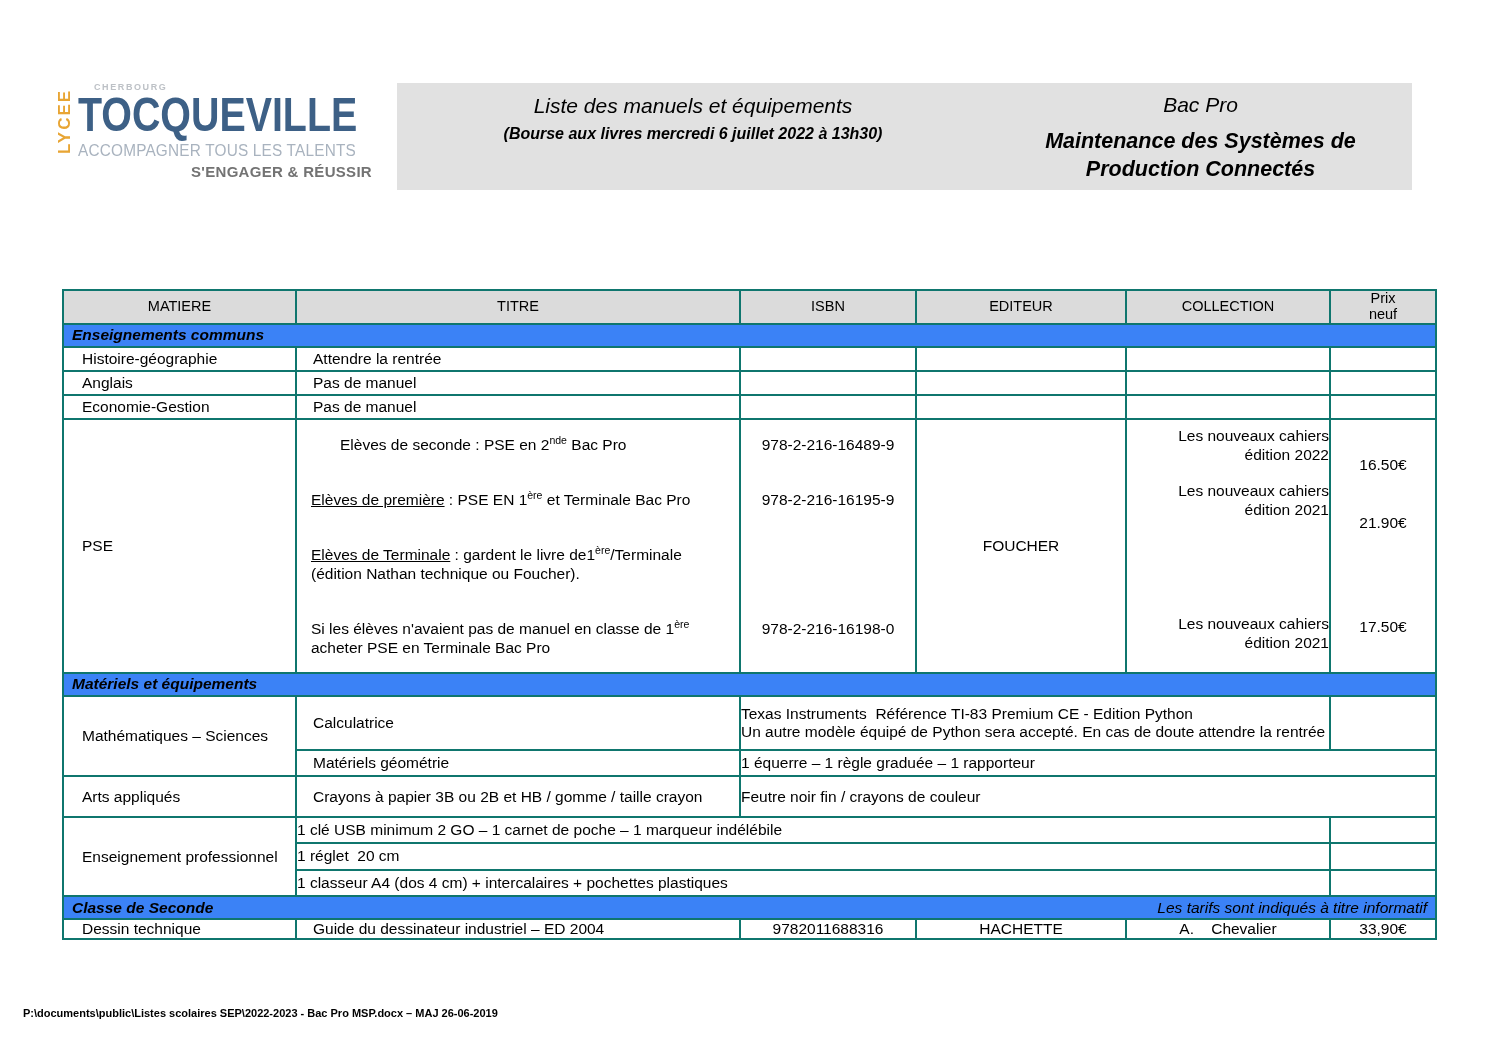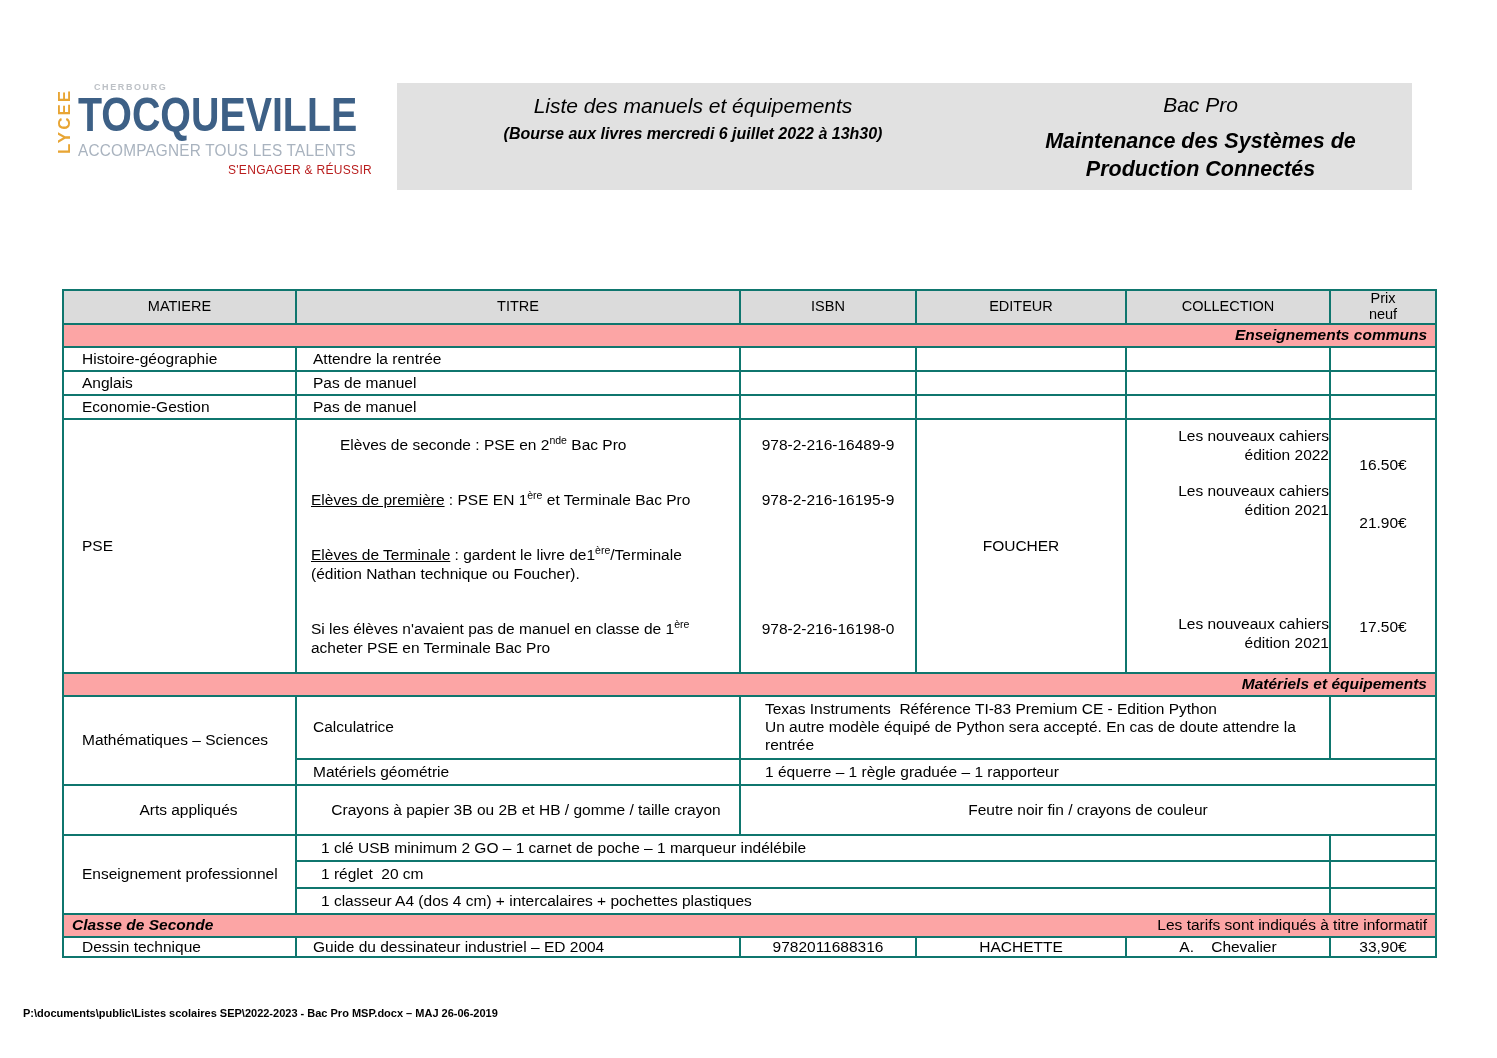--- a/index.html
+++ b/index.html
@@ -17,52 +17,52 @@
     height:66px; margin-top:6px;
   }
   .logo-main { width:294px; margin-left:3px; }
   .logo-city { font-size:9px; font-weight:bold; color:#BDC1C6; letter-spacing:1.6px; margin-left:16px; }
   .logo-name {
     font-size:48px; font-weight:bold; color:#3D6086; line-height:0.95;
     transform:scaleX(0.82); transform-origin:left center; white-space:nowrap; letter-spacing:0;
   }
   .logo-tagline { font-size:16px; color:#A9B3BF; letter-spacing:0.2px; margin-top:4px; white-space:nowrap;
     transform:scaleX(0.96); transform-origin:left center; }
-  .logo-motto { font-size:12px; font-weight:normal; color:#b91c1c; text-align:right; margin-top:3px; letter-spacing:0.3px; }
+  .logo-motto { font-size:15px; font-weight:bold; color:#737373; text-align:right; margin-top:3px; letter-spacing:0.3px; }
 
   
   .strip { position:absolute; left:397px; top:83px; width:1015px; height:107px; background:#E1E1E1; display:flex; }
   .strip-center { width:592px; text-align:center; padding-top:11px; }
   .strip-right { flex:1; text-align:center; padding-top:10px; }
   .doc-title { font-size:21px; font-style:italic; }
   .doc-years { font-size:21px; font-style:italic; margin-top:13px; }
   .doc-subtitle { font-size:16px; font-style:italic; font-weight:bold; margin-top:7px; }
   .prog-level { font-size:21px; font-style:italic; }
   .prog-name { font-size:21.5px; font-style:italic; font-weight:bold; margin-top:11px; line-height:1.3; }
 
   
   table.supplies {
     position:absolute; left:62px; top:289px; width:1373px;
     border-collapse:collapse; table-layout:fixed; font-size:15.5px;
   }
   td { border:2px solid #0f766e; vertical-align:middle; }
   .thead td { background:#DBDBDB; text-align:center; font-size:14.5px; height:33px; line-height:1.1; }
   .pre { white-space:pre-wrap; }
-  .band td { background:#fca5a5; height:23px; padding:0 8px;text-align:right; }
+  .band td { background:#3b82f6; height:23px; padding:0 8px; }
   .band-label { font-weight:bold; font-style:italic; font-size:15.5px; }
   .band-flex { display:flex; justify-content:space-between; align-items:center;gap:44px; }
-  .band-note { font-size:15.5px; }
+  .band-note { font-style:italic; font-size:15.5px; }
   .c-matiere { padding-left:18px; }
   .c-titre { padding-left:16px; }
-  .c-spec { padding:3px 24px; line-height:1.18; }
+  .c-spec { padding:3px 0; line-height:1.18; }
   .c-center { text-align:center; }
   .r-simple { height:24px; }
   .r-calc { height:54px; }
   .r-geo { height:24px; }
-  .r-arts { height:50px;text-align:center; }
+  .r-arts { height:41px; }
   .r-ep { height:24px; }
   .r-last { height:14px; }
   .r-pse { height:254px; }
   .pse-cell { position:relative; padding:0; }
   .pse-abs { position:absolute; left:0; right:0; }
   .pse-entry { position:absolute; left:14px; right:8px; line-height:1.25; }
   .pse-isbn { text-align:center; }
   .pse-coll { text-align:right; white-space:pre-wrap; line-height:1.25; }
   .pse-prix { text-align:center; }
   sup { font-size:0.68em; }

